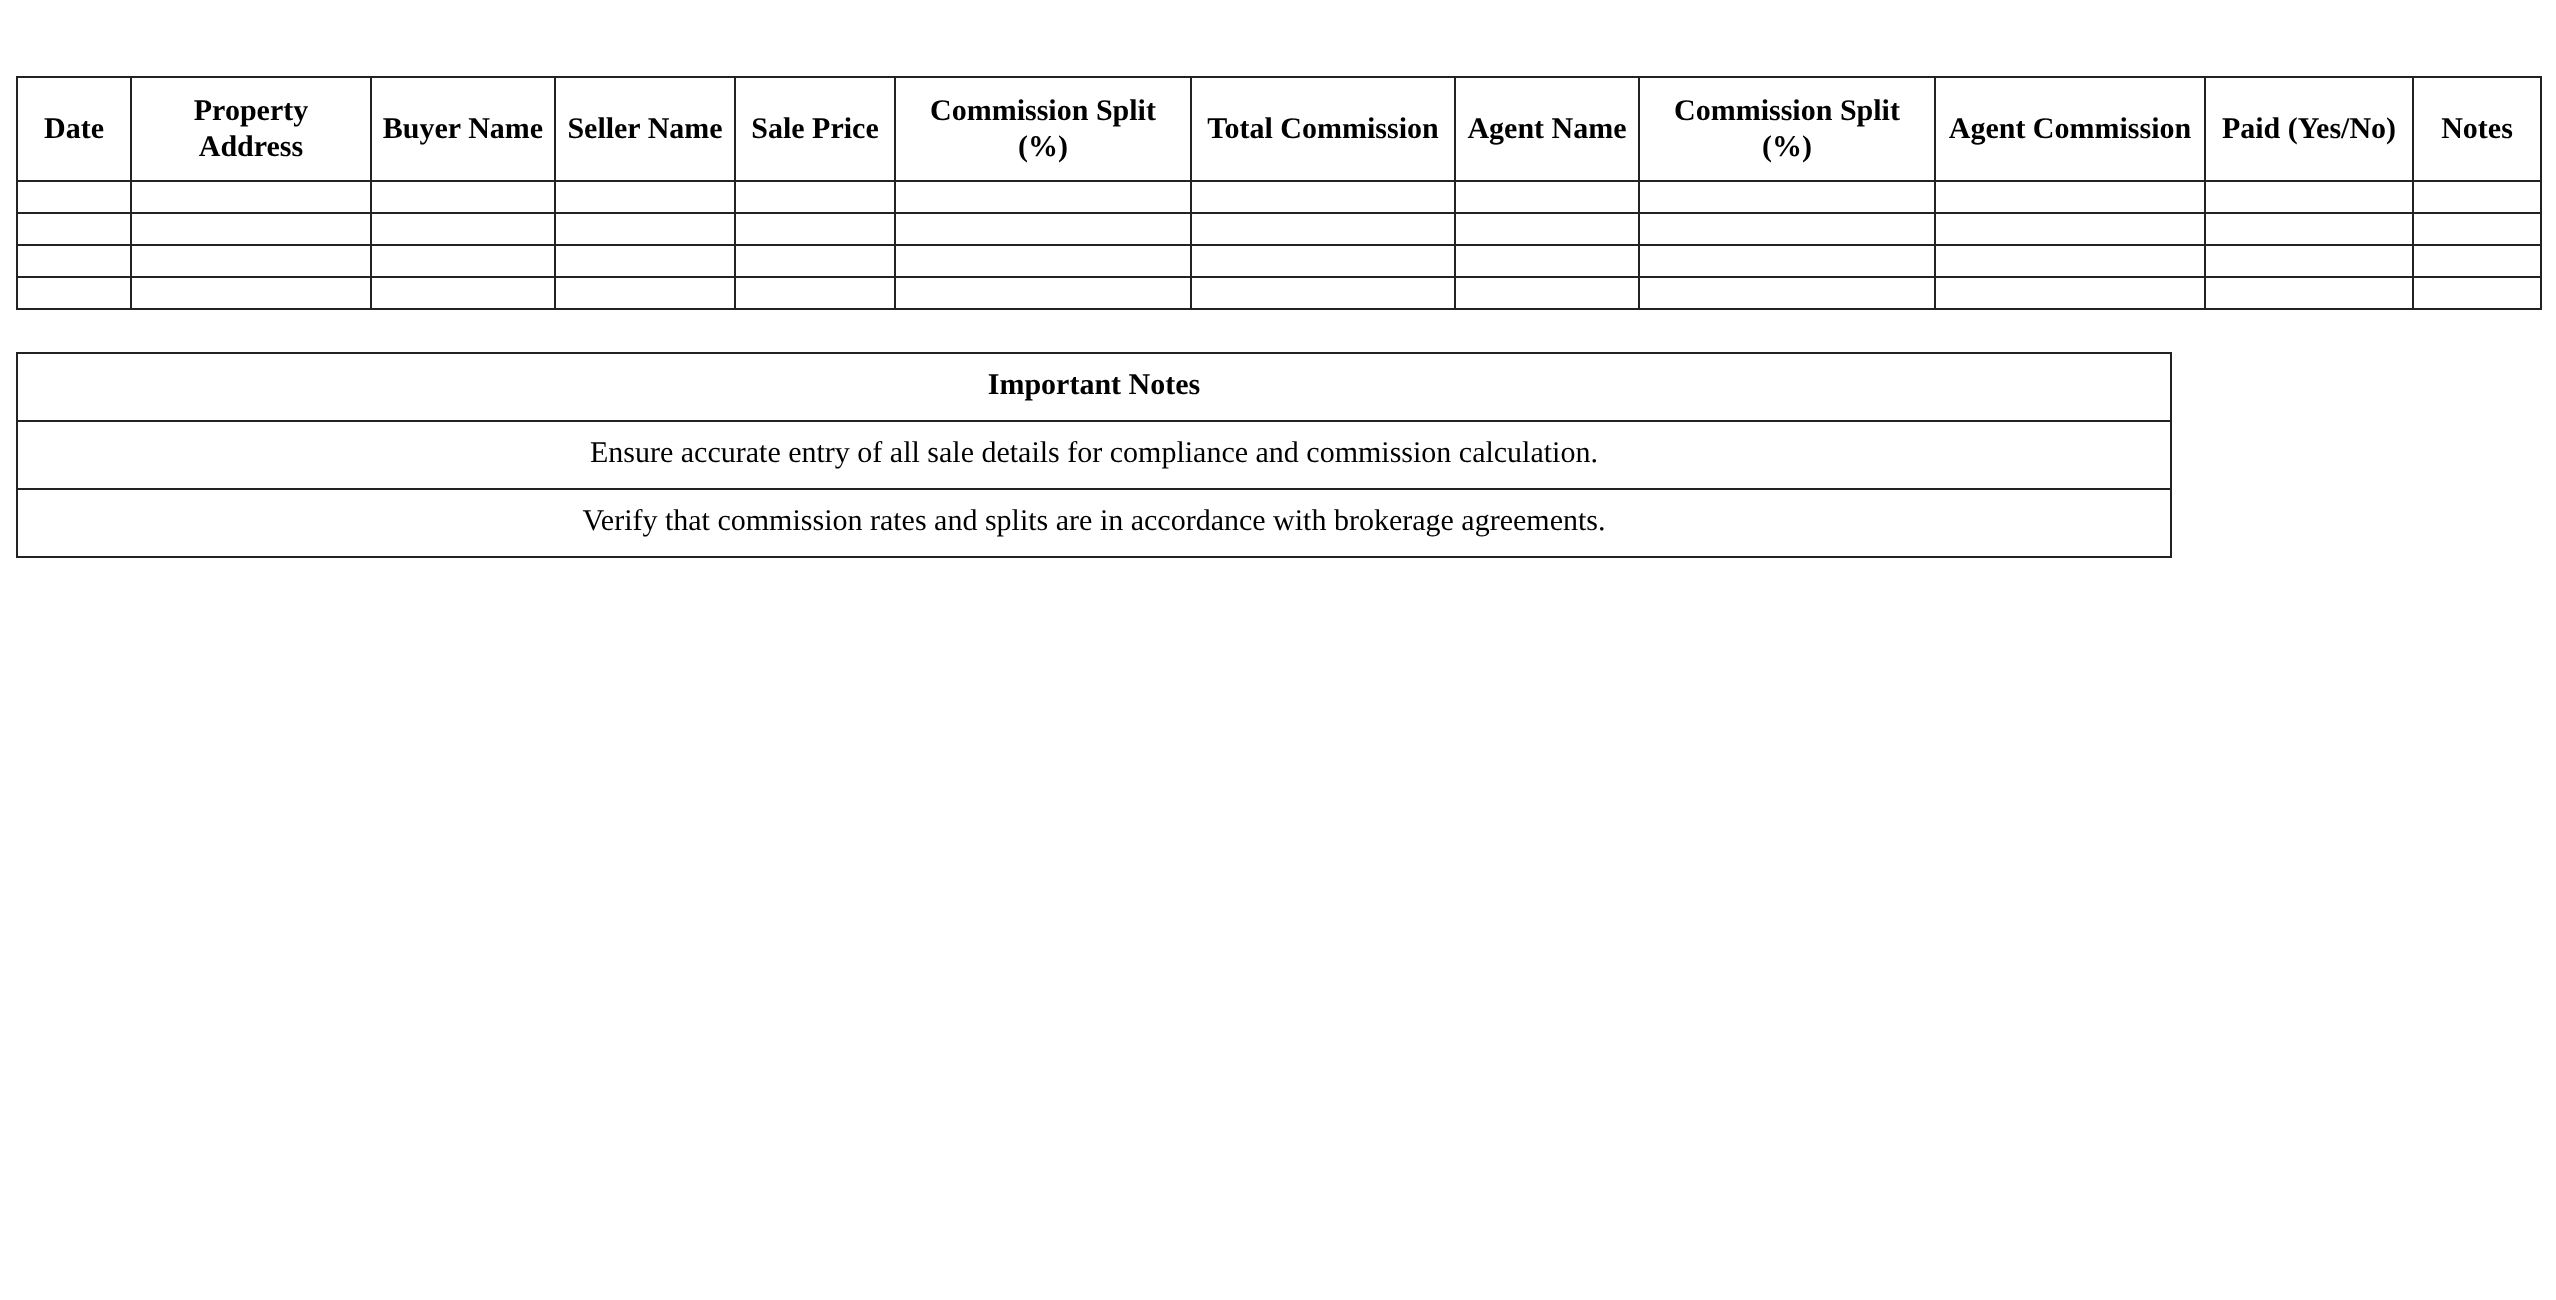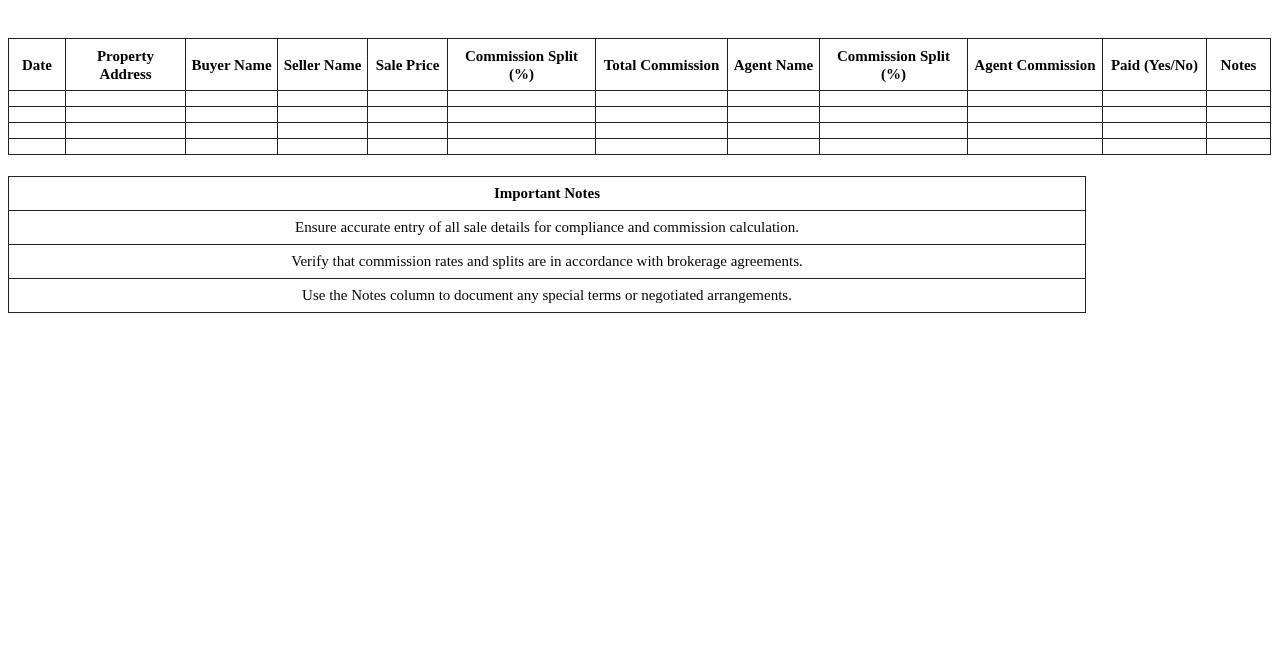--- a/index.html
+++ b/index.html
@@ -131,17 +131,14 @@
       <th>Important Notes</th>
     </tr>
   </thead>
   <tbody>
     <tr>
       <td>Ensure accurate entry of all sale details for compliance and commission calculation.</td>
     </tr>
     <tr>
       <td>Verify that commission rates and splits are in accordance with brokerage agreements.</td>
     </tr>
-    <tr>
-      <td>Use the Notes column to document any special terms or negotiated arrangements.</td>
-    </tr>
   </tbody>
 </table>
 
 </body></html>

